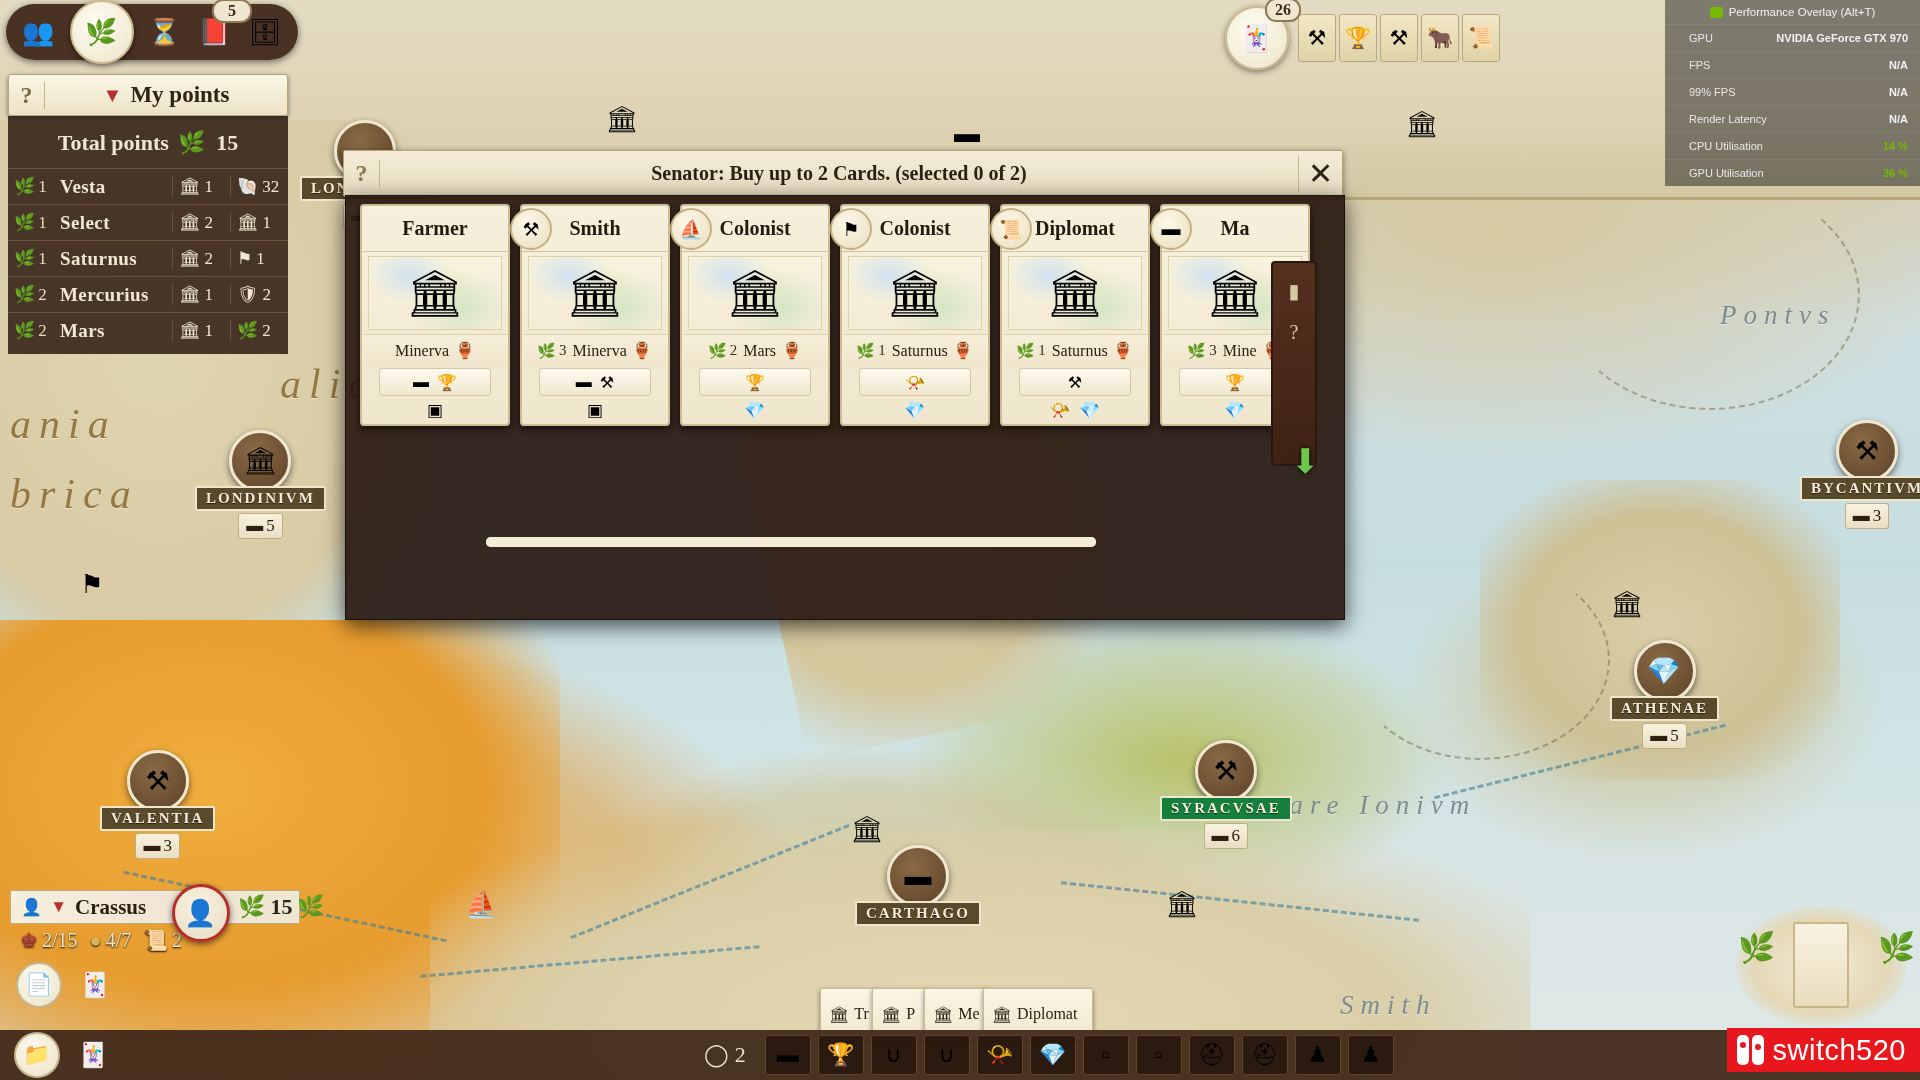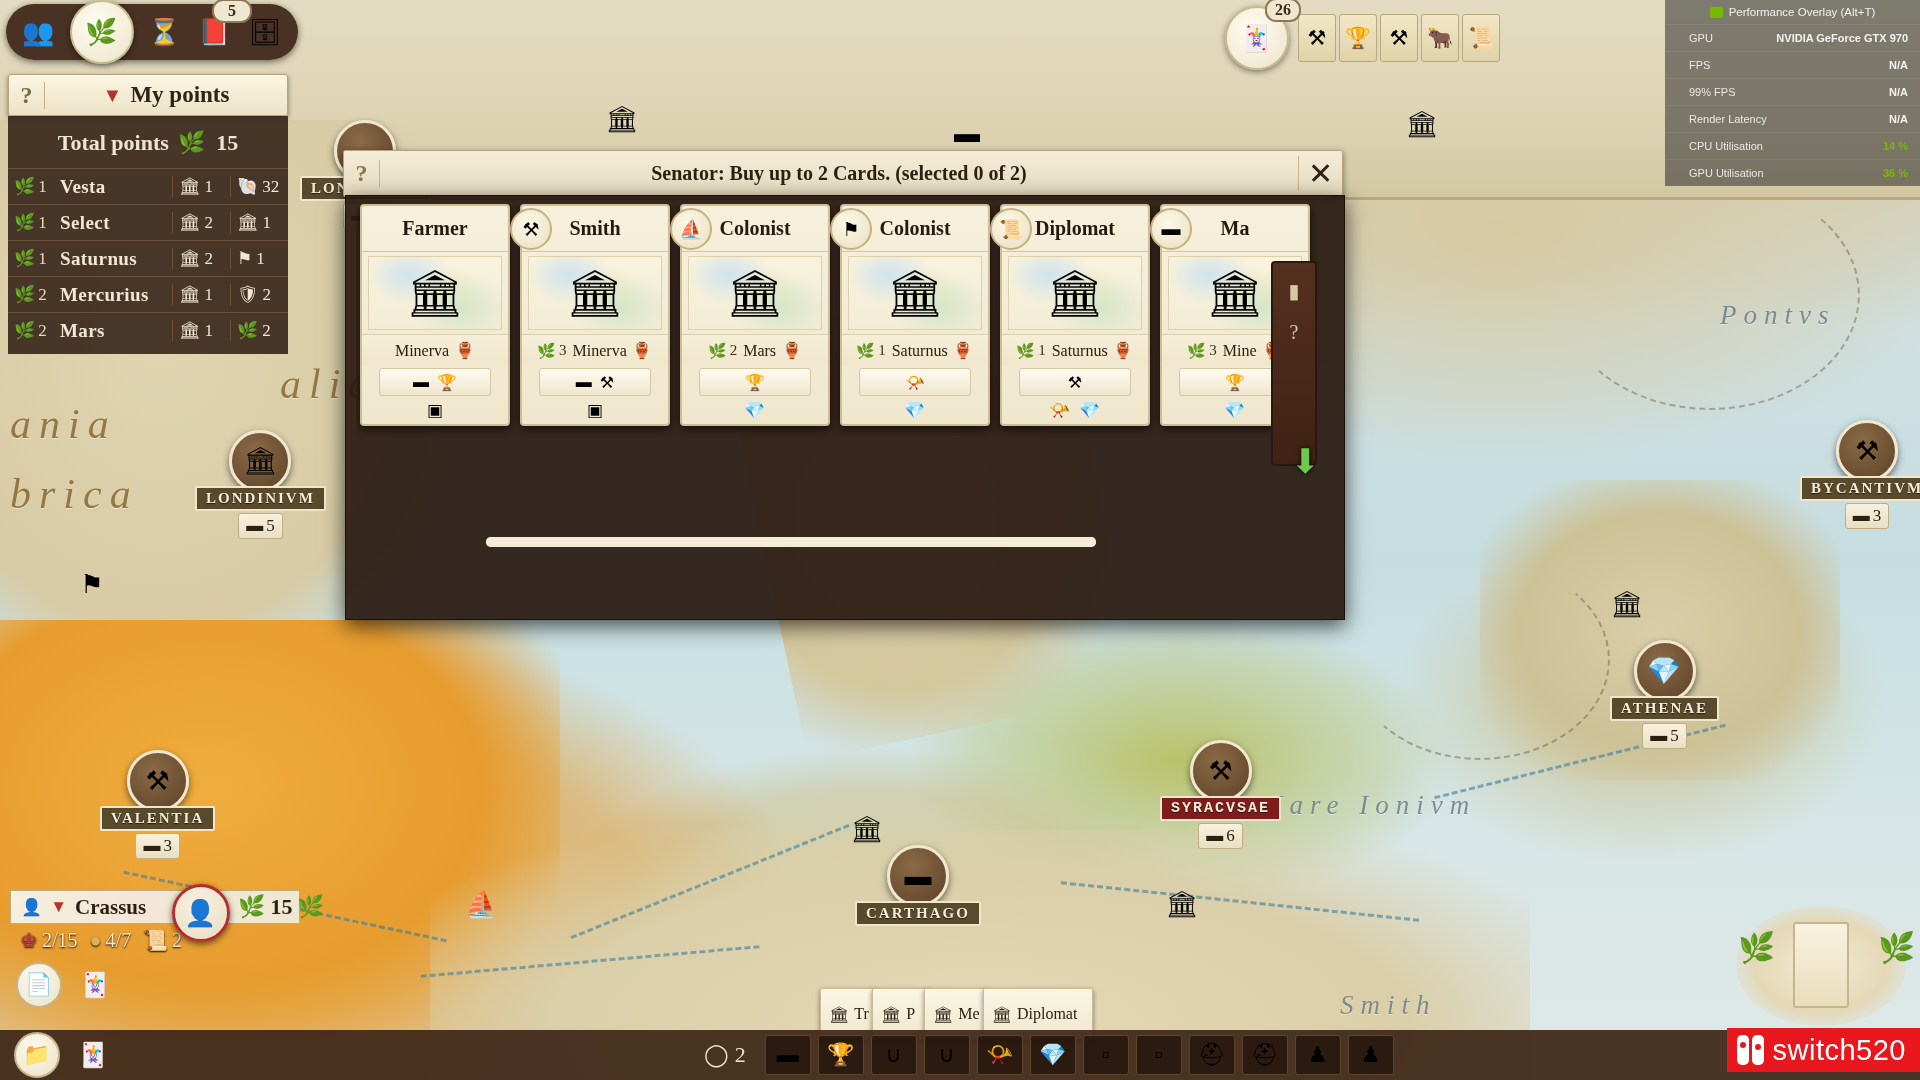--- a/index.html
+++ b/index.html
@@ -223,21 +223,21 @@
     width:62px; height:62px; border-radius:50%;
     background: radial-gradient(circle at 40% 32%, #8a6a46, #5d4228);
     border:3px solid #f1e7cf; box-shadow:0 3px 7px #0008;
     display:flex; align-items:center; justify-content:center; font-size:27px;
   }
   .city-name {
     margin-top:-6px; padding:2px 9px; font-size:15px; letter-spacing:2px;
     color:#f4edd8; background:#4e4425; border:2px solid #efe6cd; border-radius:2px;
     font-weight:bold; text-shadow:0 1px 1px #000a;
   }
-  .city-name.green { background:#7f1d1d;font-family:Liberation Mono, monospace; }
+  .city-name.green { background:#15803d; }
   .city-name.dark { background:#5a4a2c; }
   .city-res {
     margin-top:2px; display:flex; align-items:center; gap:3px;
     background:linear-gradient(180deg,#f8f1dd,#e9dfc3);
     border:1px solid #bfae84; border-radius:3px; padding:2px 7px; font-size:17px;
     color:#2b2012;
   }
   .tile-marker {
     position:absolute; width:44px; height:48px; display:flex; align-items:center; justify-content:center;
     font-size:26px; cursor:pointer;

